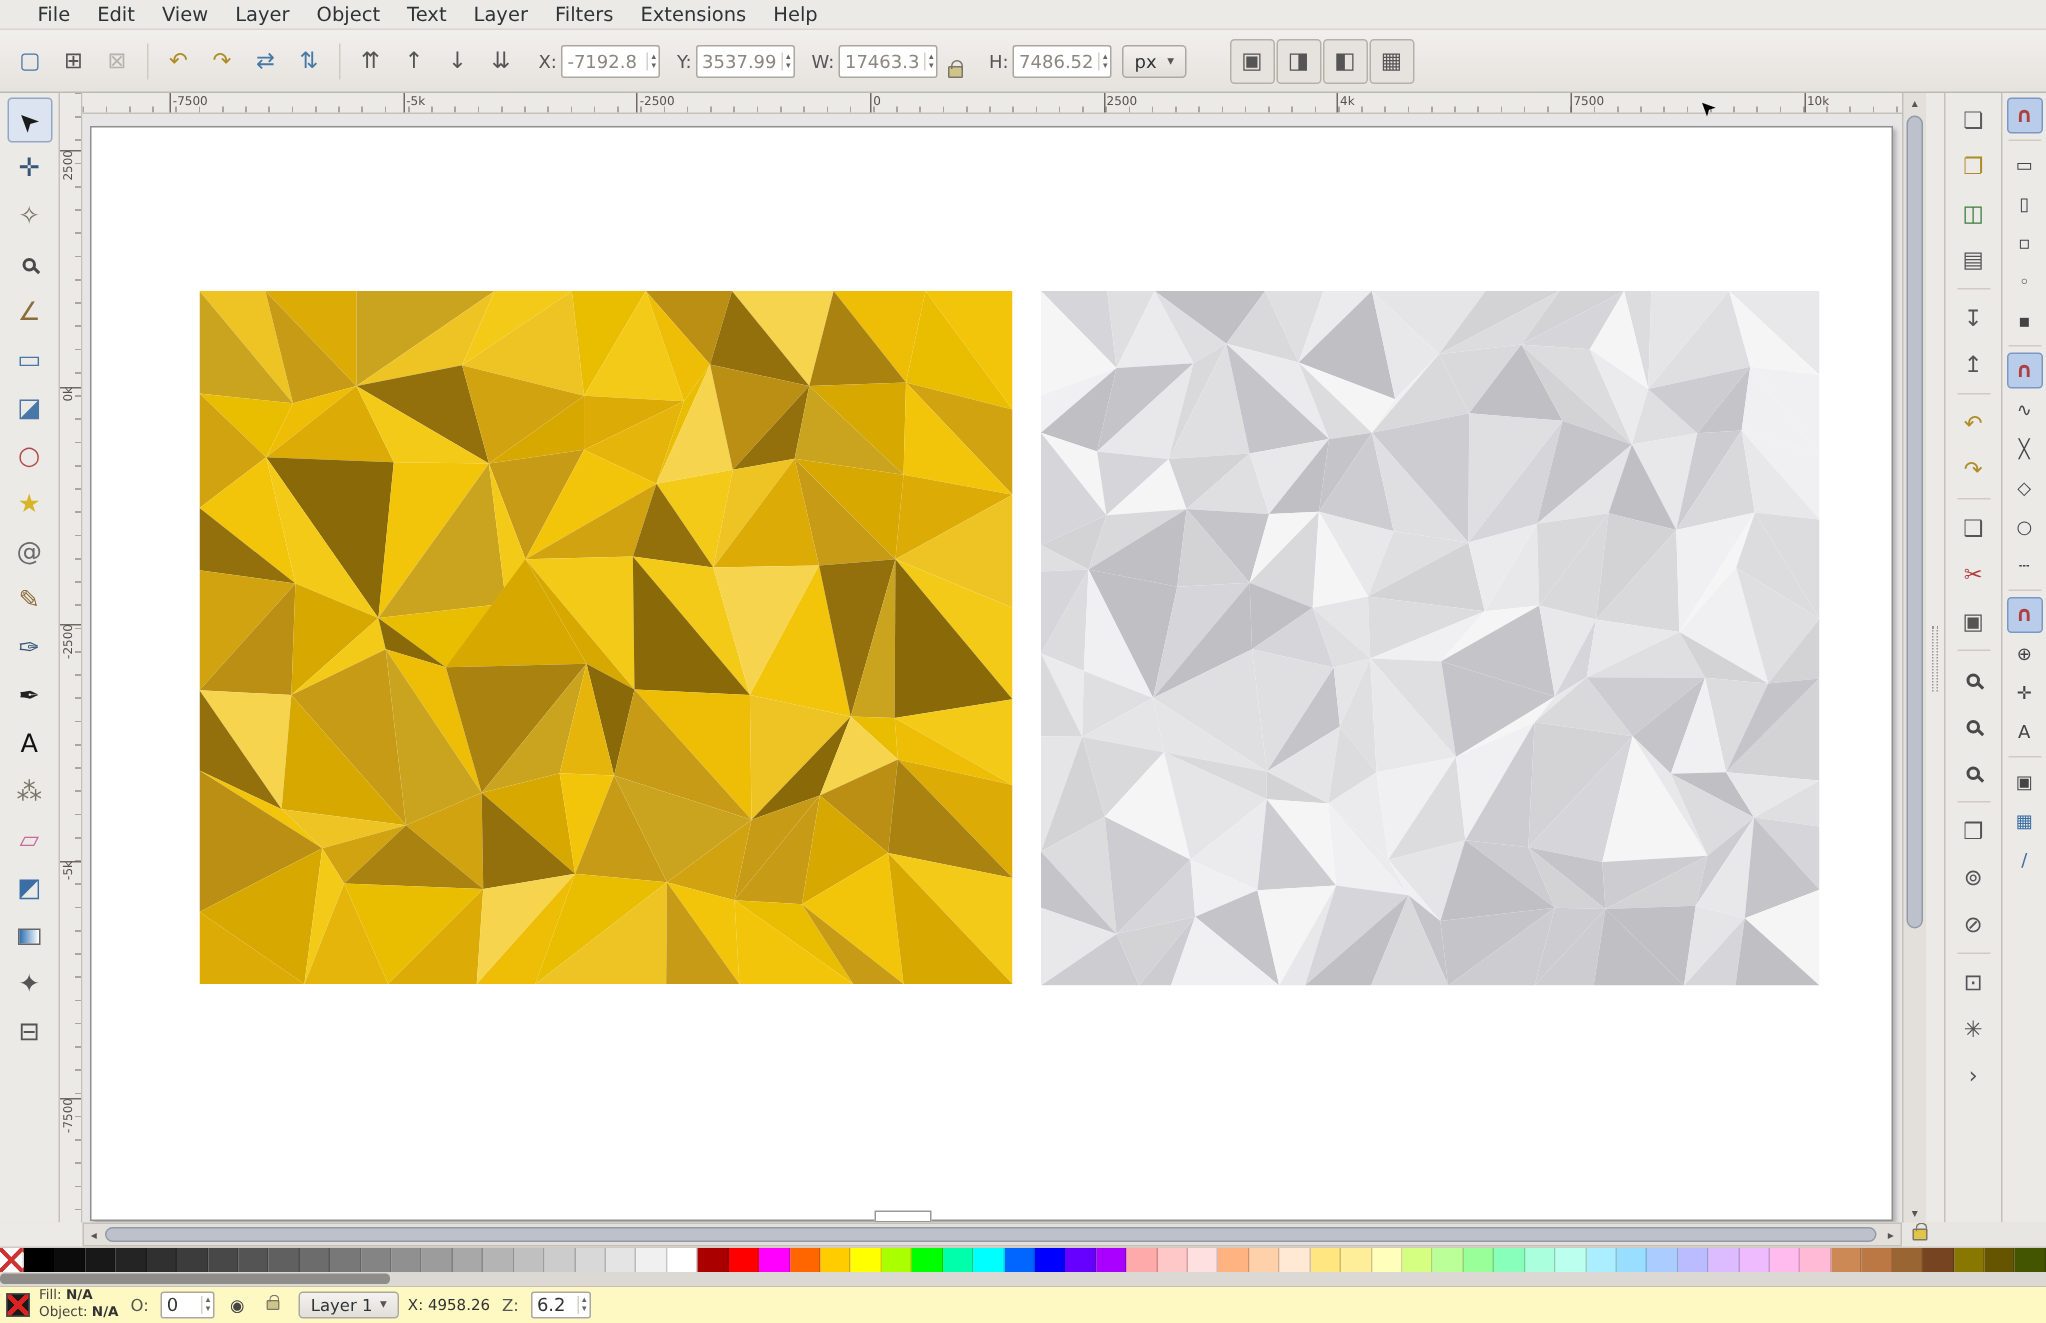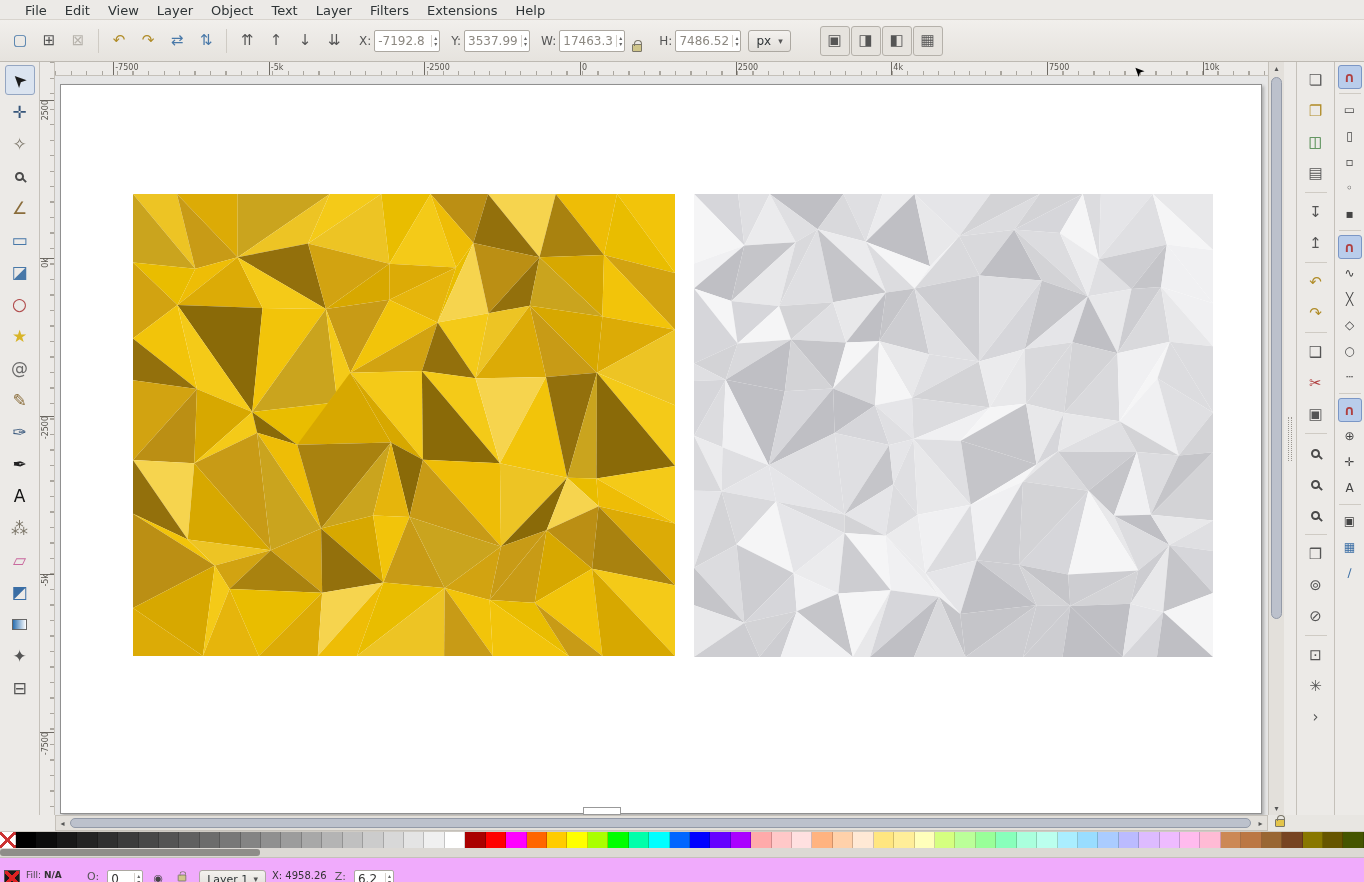--- a/index.html
+++ b/index.html
@@ -119,22 +119,22 @@
   .palette-row { height:26px; flex:0 0 26px; display:flex; flex-direction:column; background:#e8e6e2; border-top:1px solid #cfcbc4; }
   .swatches { display:flex; height:17px; }
   .swatch { flex:1; border-right:1px solid rgba(0,0,0,0.18); }
   .swatch.none-x { flex:0 0 16px; background:
       linear-gradient(45deg, transparent 43%, #c33 43% 57%, transparent 57%),
       linear-gradient(-45deg, transparent 43%, #c33 43% 57%, transparent 57%), #fff; }
   .pal-scroll { height:9px; position:relative; background:#dcd9d4; }
   .pal-thumb { position:absolute; left:0; top:1px; bottom:1px; width:260px; background:#8f8d89; border-radius:3px; }
 
   
-  .statusbar { height:24px; flex:0 0 24px; display:flex; gap:6px; padding:12px 4px;
-               background:#f0abfc; border-top:1px solid #c5c1ba; font-size:11px; overflow:hidden; }
+  .statusbar { height:24px; flex:0 0 24px; display:flex; align-items:center; gap:6px; padding:12px 4px;
+               background:#fef9c3; border-top:1px solid #c5c1ba; font-size:11px; overflow:hidden; }
   .none-swatch { width:16px; height:16px; flex:0 0 16px; background:
       linear-gradient(45deg, transparent 42%, #d22 42% 58%, transparent 58%),
       linear-gradient(-45deg, transparent 42%, #d22 42% 58%, transparent 58%), #1a1a1a;
       border:1px solid #555; }
   .fs-col { display:flex; flex-direction:column; font-size:9px; line-height:11px; color:#444; }
   .fs-col b { font-weight:bold; color:#333; }
   .status-msg { flex:1; overflow:hidden; white-space:nowrap; text-overflow:ellipsis; color:#333; }
   .coords { font-size:10px; color:#333; white-space:nowrap; }
 </style>
 </head>

